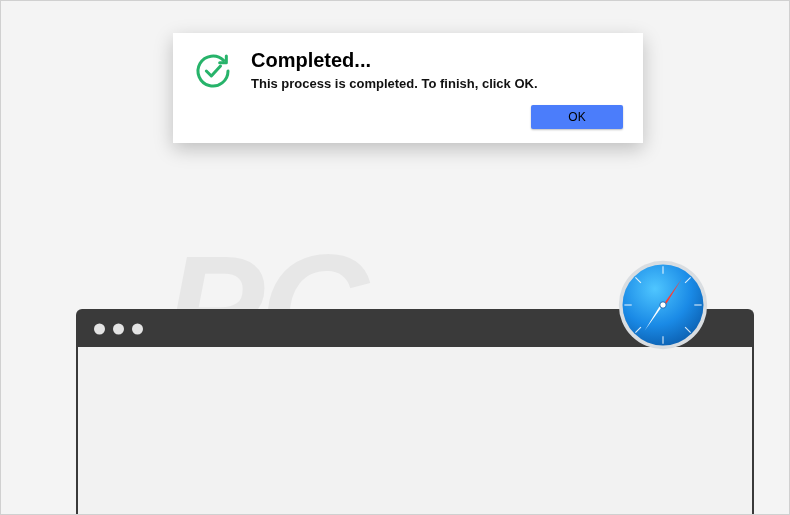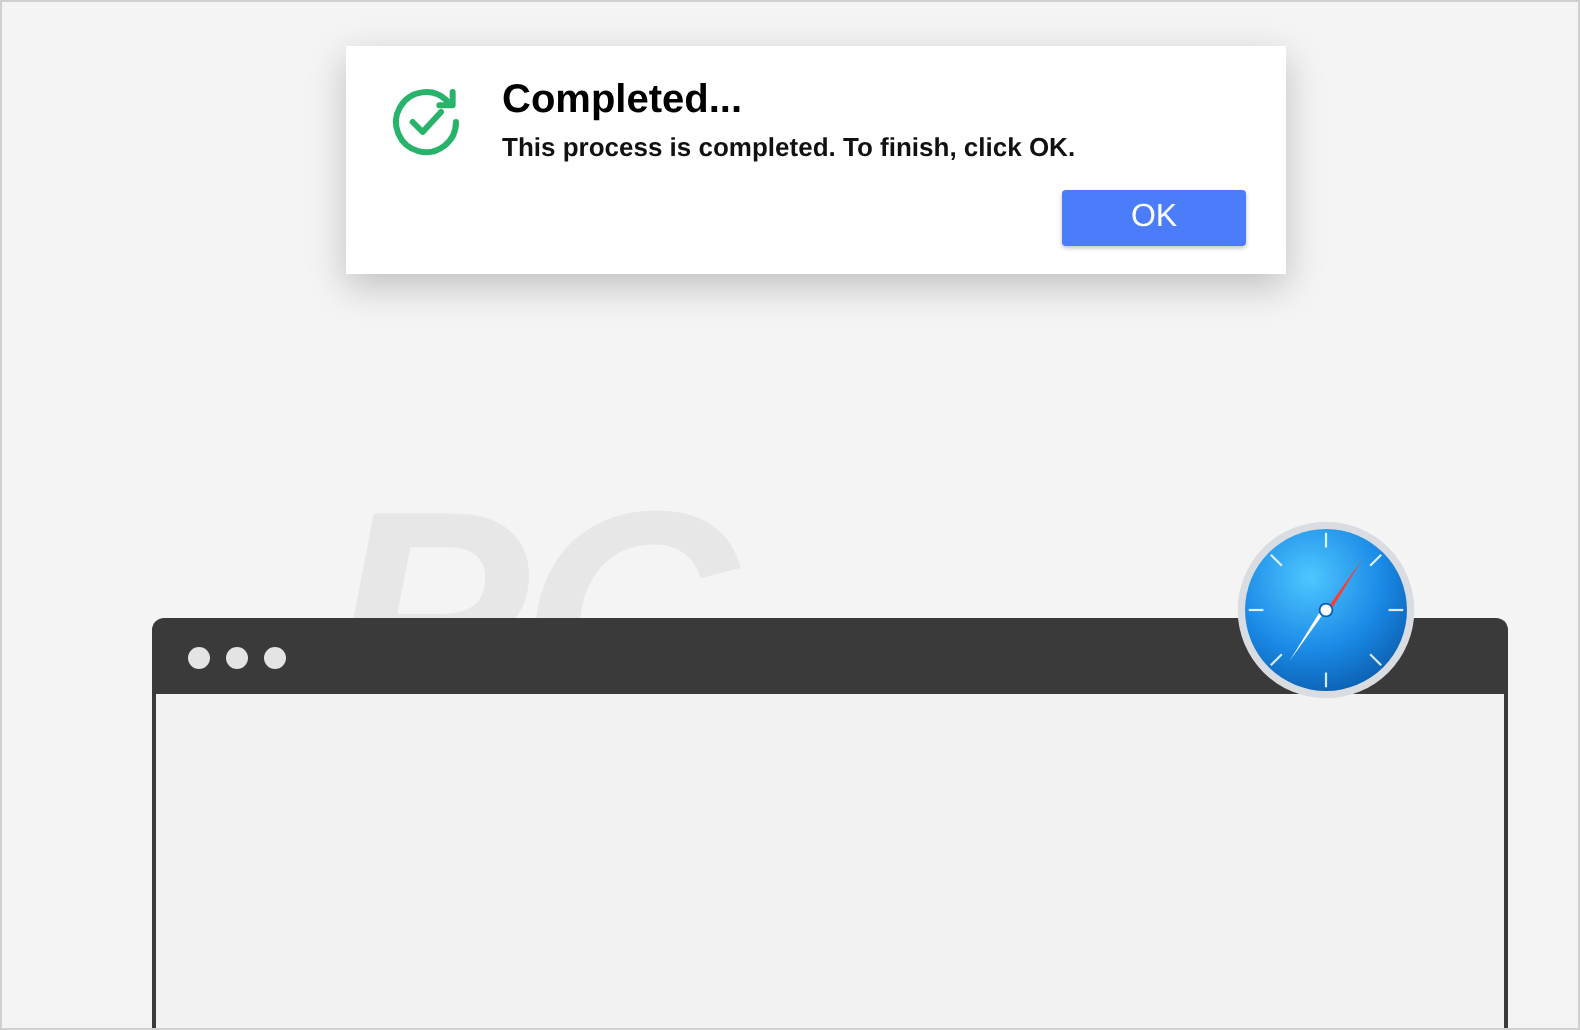--- a/index.html
+++ b/index.html
@@ -107,21 +107,21 @@
     right: 80px;
     top: 258px;
     width: 92px;
     height: 92px;
     z-index: 5;
   }
 
   
   .dialog {
     position: absolute;
-    top: 22px;
+    top: 32px;
     left: 172px;
     width: 470px;
     background: #ffffff;
     box-shadow: 0 6px 18px rgba(0,0,0,0.22);
     padding: 16px 20px 14px 20px;
     z-index: 10;
   }
   .dialog-row {
     display: flex;
     align-items: flex-start;
@@ -146,24 +146,24 @@
   }
   .dialog-actions {
     display: flex;
     justify-content: flex-end;
     margin-top: 14px;
   }
   .ok-btn {
     min-width: 92px;
     padding: 5px 24px;
     background: #4b7dfb;
-    color: #ffffff;
+    color: #000000;
     border: none;
     border-radius: 2px;
-    font-size: 16px;
+    font-size: 12px;
     cursor: pointer;
     box-shadow: 0 1px 2px rgba(0,0,0,0.25);
   }
 </style>
 </head>
 <body>
 
 <div class="stage">
 
   <div class="watermark-wrap">

